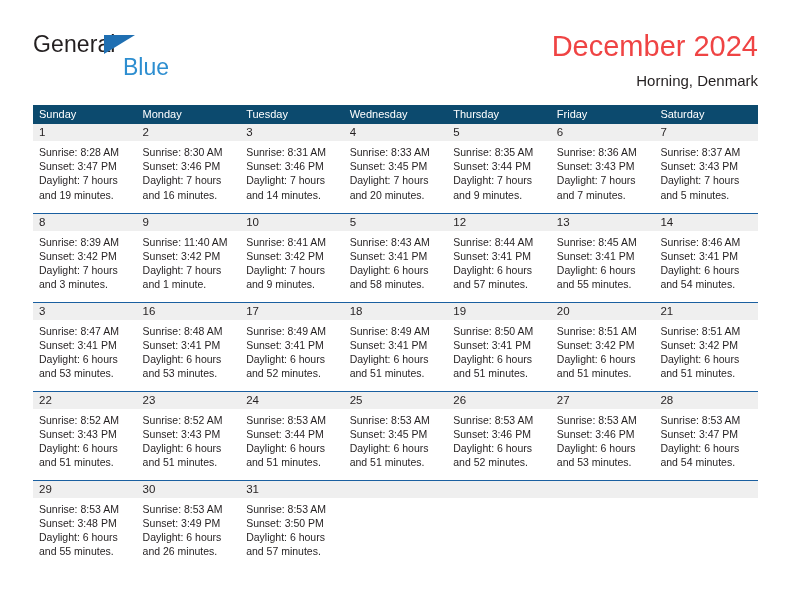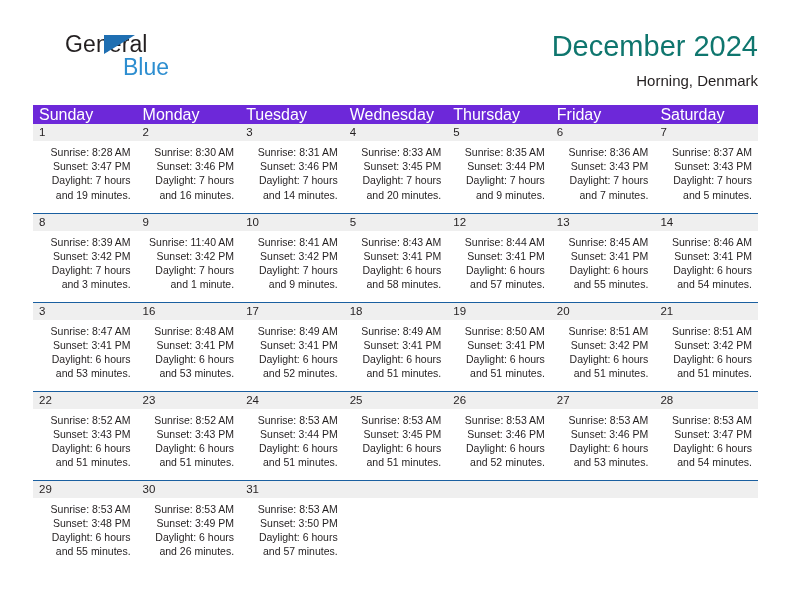--- a/index.html
+++ b/index.html
@@ -40,21 +40,20 @@
     height: 56px;
   }
   .brand-line1 {
     position: relative;
     font-size: 23px;
     letter-spacing: 0.1px;
     color: #231f20;
     line-height: 25px;
     height: 25px;
     white-space: nowrap;
-    margin-left: 32px;
   }
   .brand-tri {
     position: absolute;
     left: 71px;
     top: 3px;
     width: 0;
     height: 0;
     border-left: 31px solid #1f6fb2;
     border-bottom: 19px solid transparent;
   }
@@ -69,21 +68,21 @@
   }
 
   .title-block {
     position: absolute;
     right: 0;
     top: -4px;
     text-align: right;
   }
   .cal-title {
     font-size: 29px;
-    color: #0f766e;
+    color: #ef4444;
     line-height: 36px;
     white-space: nowrap;
     font-weight: normal;
     margin: 0;
   }
   .cal-sub {
     font-size: 15px;
     color: #231f20;
     line-height: 22px;
     margin-top: 6px;
@@ -100,23 +99,23 @@
     table-layout: fixed;
   }
   .calendar th,
   .calendar td {
     padding: 0;
     margin: 0;
     vertical-align: top;
   }
 
   .dow {
-    background: #6d28d9;
+    background: #0c4a6e;
     color: #ffffff;
-    font-size: 16px;
+    font-size: 11px;
     font-weight: normal;
     text-align: left;
     height: 14px;
     line-height: 19px;
     padding-left: 6px !important;
     box-sizing: border-box;
   }
 
   .week-row > td {
     border-top: 1.6px solid #1a5fa0;
@@ -144,21 +143,20 @@
     box-sizing: border-box;
   }
   .daycell.empty .daynum-band {
     color: transparent;
   }
   .events {
     padding: 4px 6px 0 6px;
     font-size: 10.5px;
     line-height: 14.2px;
     color: #231f20;
-    text-align: right;
   }
   .events div {
     white-space: nowrap;
   }
 </style>
 </head>
 <body>
 
 <div class="page">
 

